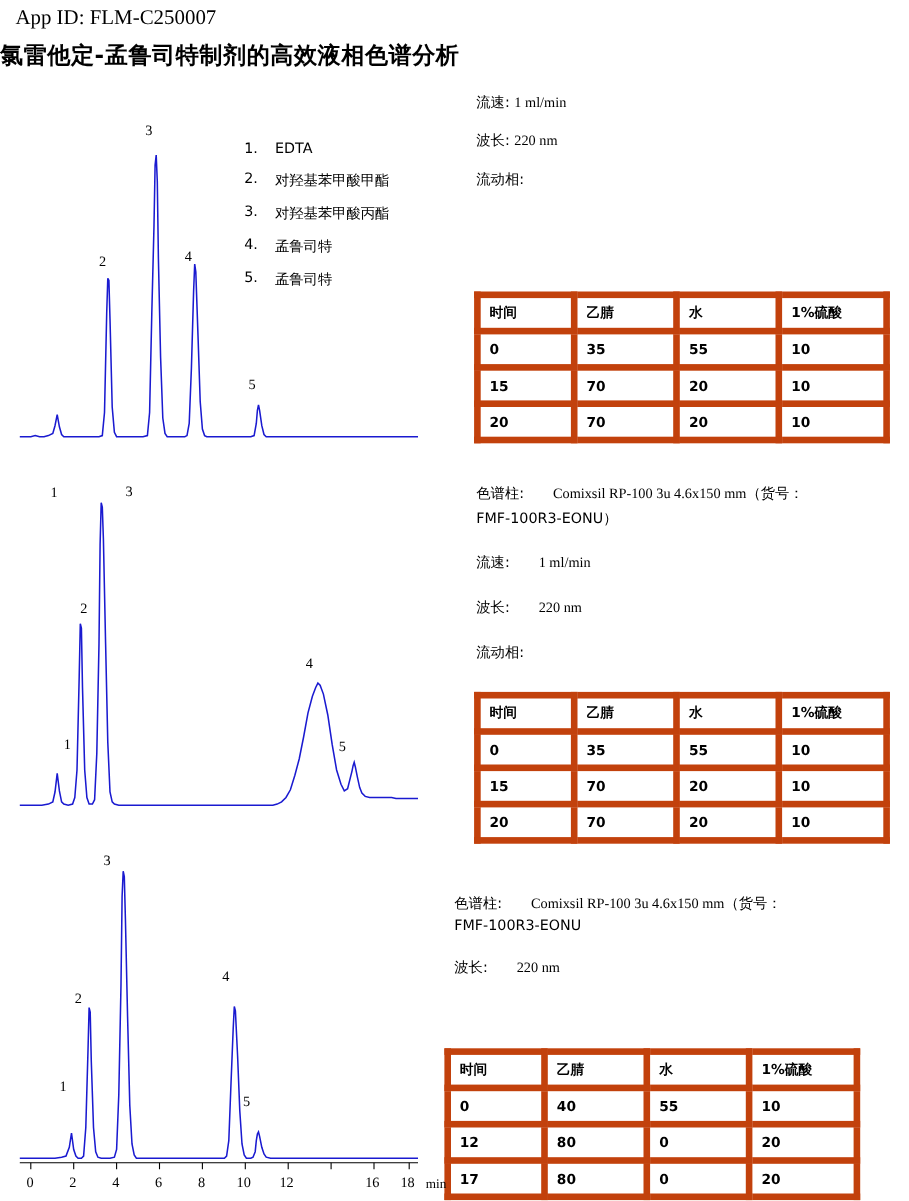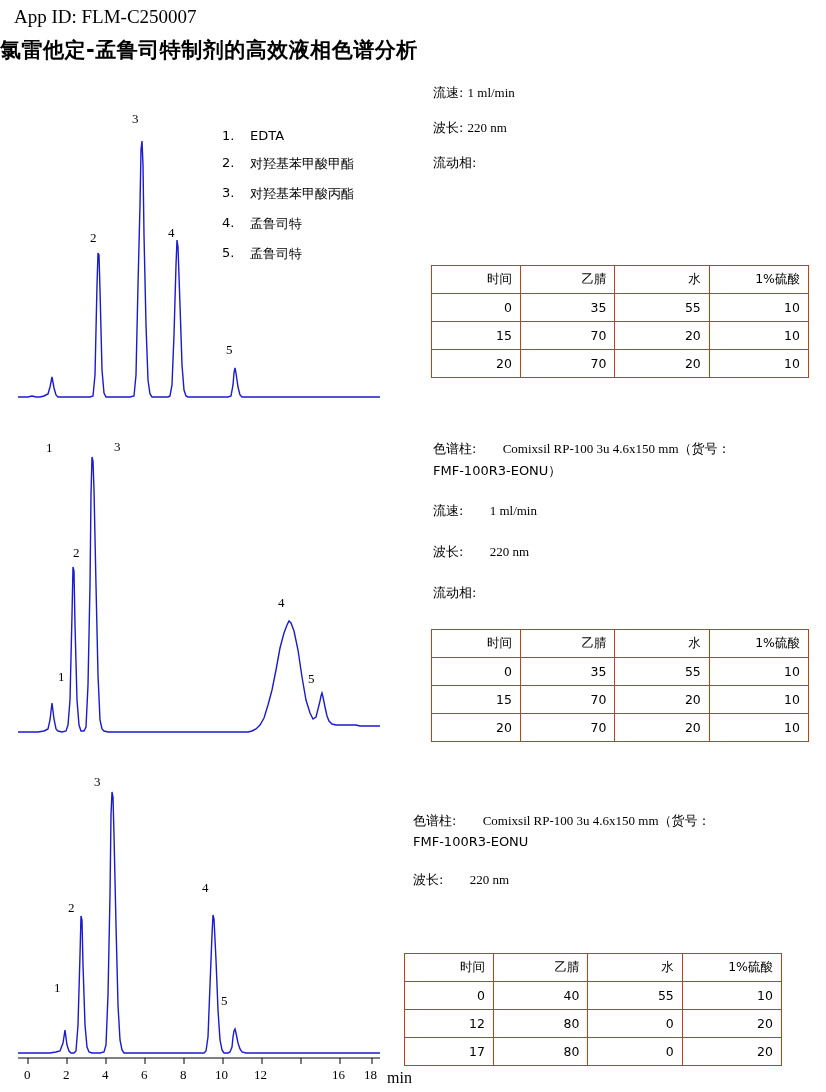--- a/index.html
+++ b/index.html
@@ -70,24 +70,24 @@
   }
   .spacer-wide { display: inline-block; width: 18px; }
   
   table.mobile-phase {
     position: absolute;
     border-collapse: collapse;
     font-size: 12.5px;
     font-family: "DejaVu Sans", sans-serif;
   }
   table.mobile-phase td, table.mobile-phase th {
-    border: 1px solid #c2410c;
+    border: 6px solid #c2410c;
     padding: 5px 8px;
-    text-align: right;
-    font-weight: normal;
+    text-align: left;
+    font-weight: bold;
     height: 17px;
   }
   table.mobile-phase th {
     font-family: "DejaVu Sans", sans-serif;
   }
   
   .chrom {
     position: absolute;
   }
   .peak-num {
@@ -95,21 +95,21 @@
     font-size: 13px;
     font-family: "Liberation Serif", serif;
   }
   .axis-label {
     position: absolute;
     font-size: 13px;
     font-family: "Liberation Serif", serif;
   }
   .axis-unit {
     position: absolute;
-    font-size: 16px;
+    font-size: 12px;
     font-family: "Liberation Serif", serif;
   }
 </style>
 </head>
 <body>
 
 <div class="app-id">App ID: FLM-C250007</div>
 <div class="doc-title">氯雷他定-孟鲁司特制剂的高效液相色谱分析</div>
 
 <div class="legend">

